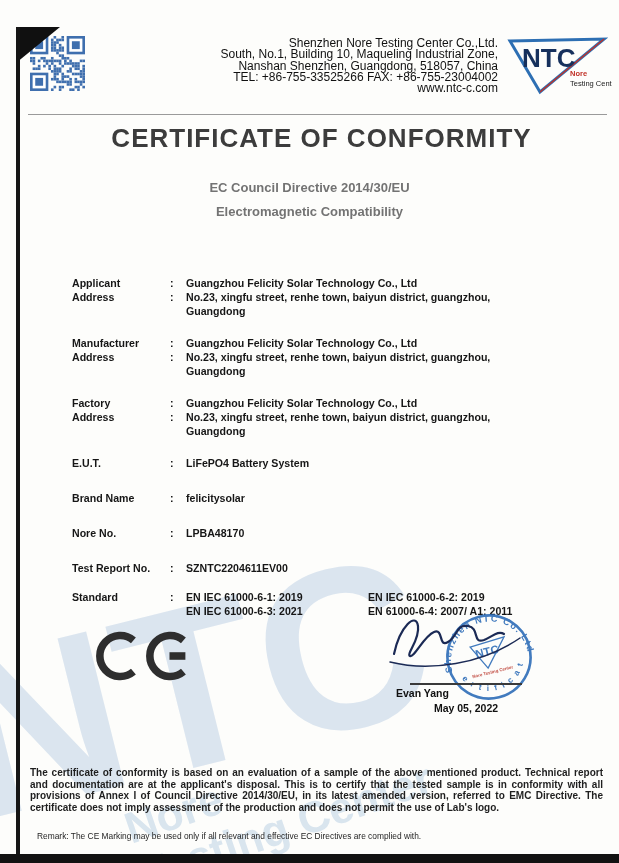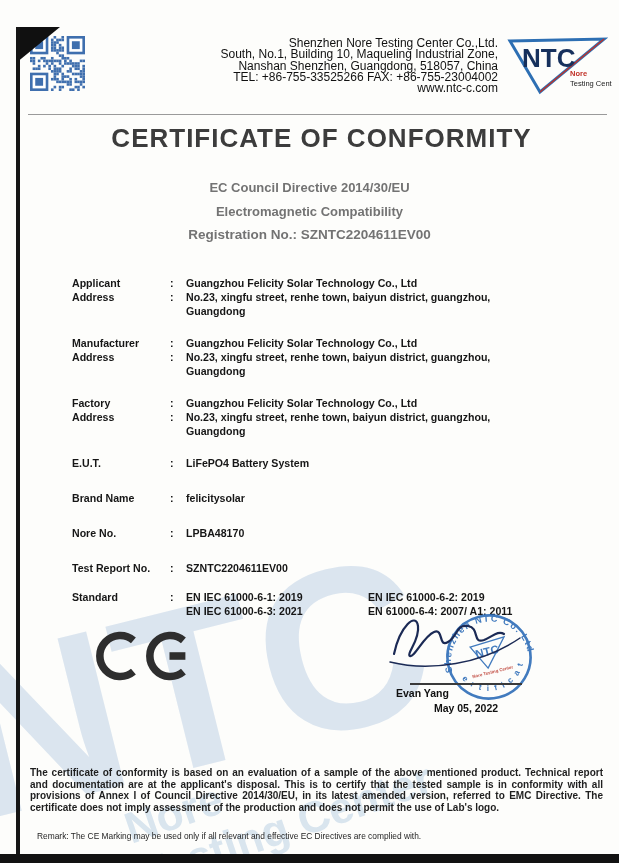--- a/index.html
+++ b/index.html
@@ -240,21 +240,20 @@
     <text x="18" y="33" class="logo-acronym">NTC</text>
     <text x="66" y="42" class="logo-name1">Nore</text>
     <text x="66" y="52" class="logo-name2">Testing Center</text>
   </svg>
 
   <div class="rule"></div>
 
   <div class="title">CERTIFICATE OF CONFORMITY</div>
   <div class="subline sub1">EC Council Directive 2014/30/EU</div>
   <div class="subline sub2">Electromagnetic Compatibility</div>
-  <div class="subline sub3">Registration No.: SZNTC2204611EV00</div>
 
   <div class="fields">
 
     <div class="grid block">
       <div class="flabel">Applicant</div>
       <div class="fcolon">:</div>
       <div class="fvalue">Guangzhou Felicity Solar Technology Co., Ltd</div>
       <div class="flabel">Address</div>
       <div class="fcolon">:</div>
       <div class="fvalue">No.23, xingfu street, renhe town, baiyun district, guangzhou,

